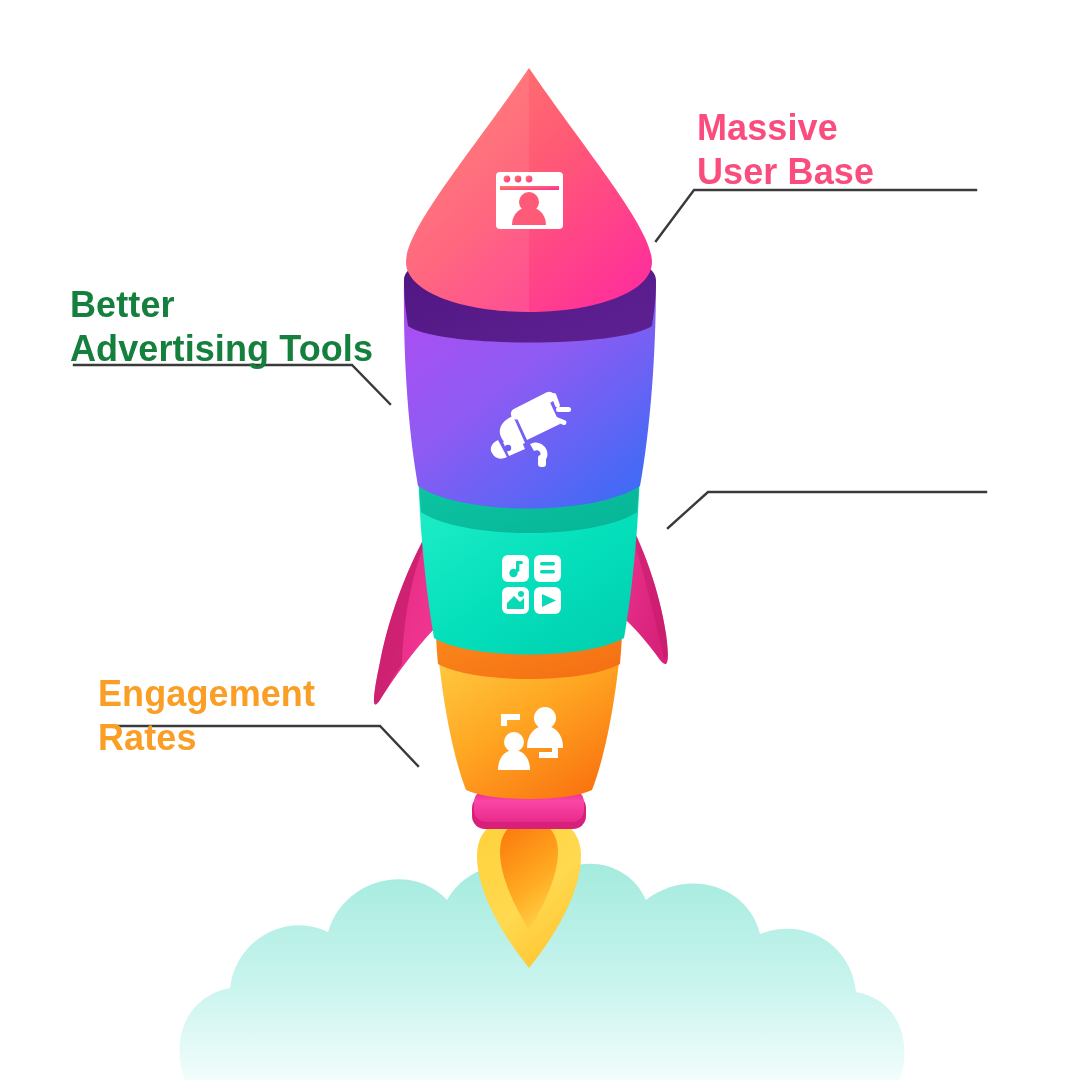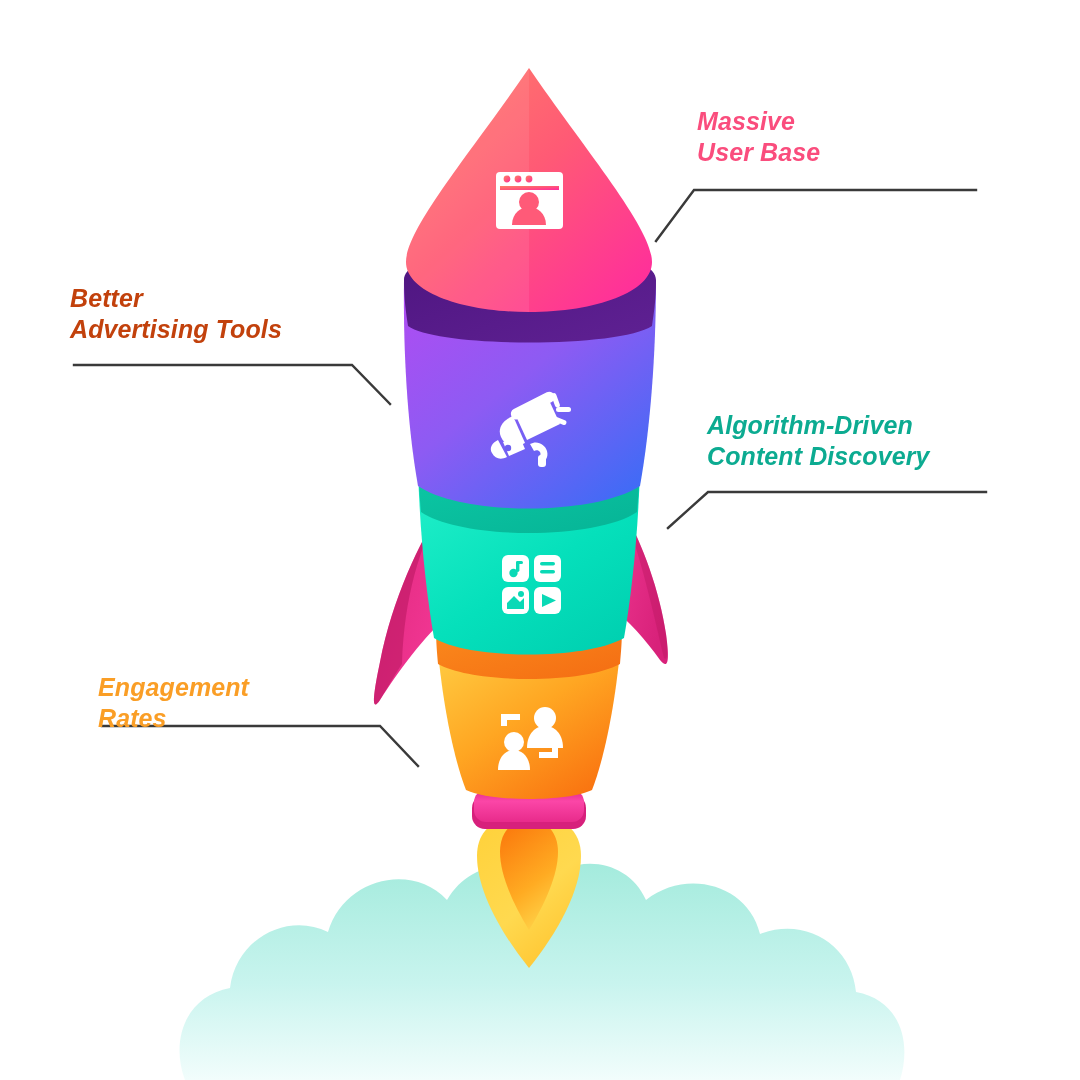--- a/index.html
+++ b/index.html
@@ -17,23 +17,22 @@
   }
   #art {
     position: absolute;
     inset: 0;
     width: 1080px;
     height: 1080px;
   }
   .callout-label {
     position: absolute;
     font-family: "Liberation Sans", sans-serif;
-    font-style: italic;
     font-weight: bold;
-    font-size: 25px;
+    font-size: 36px;
     line-height: 1.22;
     letter-spacing: 0.1px;
     white-space: pre;
     user-select: none;
   }
   #label-massive-user-base {
     left: 697px;
     top: 106px;
     color: #fa4d7d;
   }
@@ -297,22 +296,20 @@
       <polyline points="656,241 694,190 976,190"></polyline>
       <polyline points="390,404 352,365 74,365"></polyline>
       <polyline points="668,528 708,492 986,492"></polyline>
       <polyline points="418,766 380,726 102,726"></polyline>
     </g>
   </svg>
 
   <div class="callout-label" id="label-massive-user-base" style="color: rgb(250, 77, 125);">Massive
 User Base</div>
 
-  <div class="callout-label" id="label-better-advertising-tools" style="color: #c2410c;">Better
+  <div class="callout-label" id="label-better-advertising-tools" style="color: #15803d;">Better
 Advertising Tools</div>
 
-  <div class="callout-label" id="label-algorithm-content-discovery" style="color: rgb(12, 171, 145);">Algorithm-Driven
-Content Discovery</div>
 
   <div class="callout-label" id="label-engagement-rates" style="color: rgb(250, 158, 38);">Engagement
 Rates</div>
 
 </div>
 
 </body></html>

